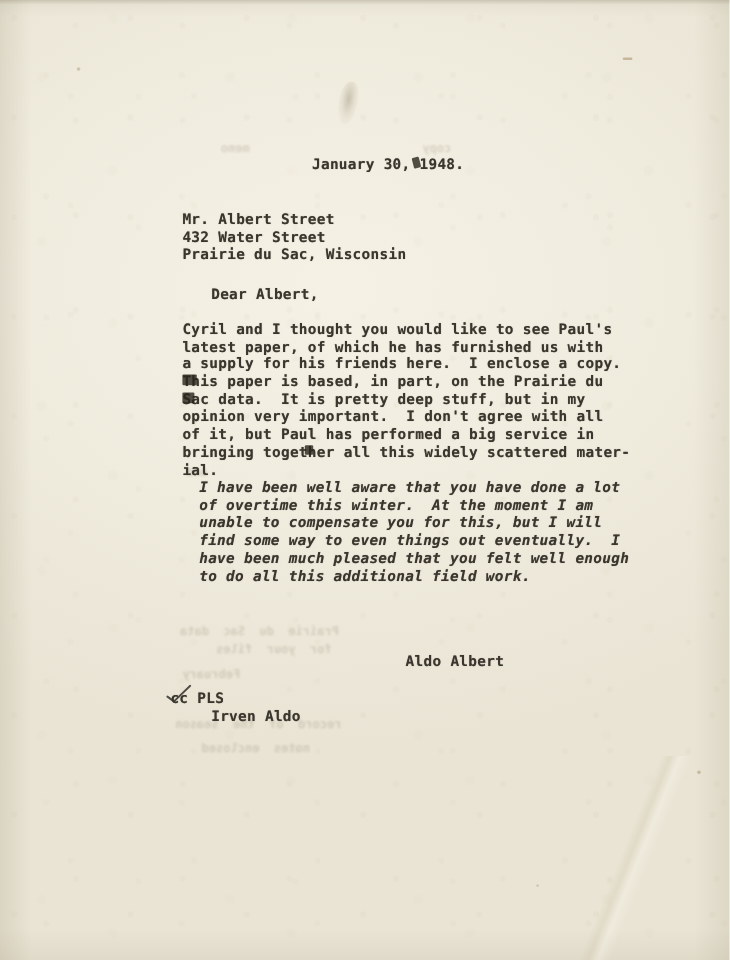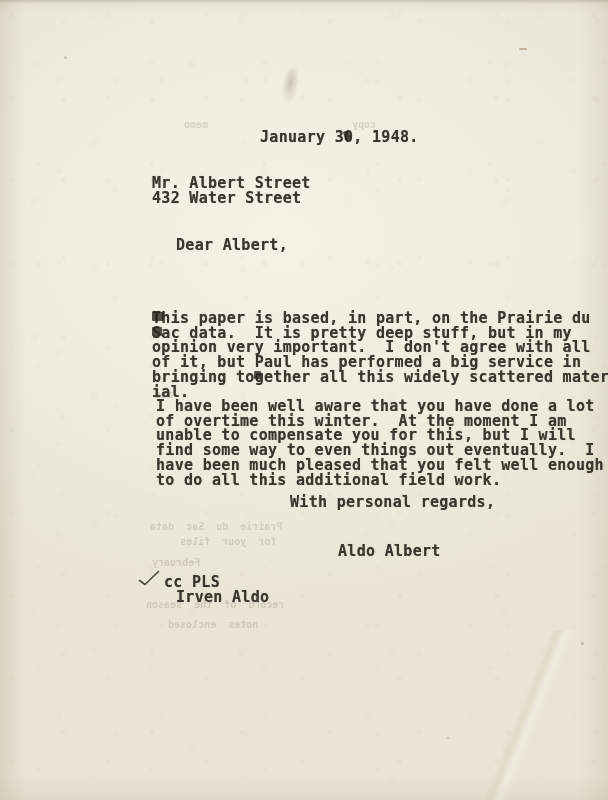--- a/index.html
+++ b/index.html
@@ -72,21 +72,21 @@
   }
 
   
   .fleck { position: absolute; pointer-events: none; border-radius: 50%; }
 
   
   .typed {
     position: absolute;
     white-space: pre;
     font-family: "DejaVu Sans Mono", "Liberation Mono", monospace;
-    font-size: 15px;
+    font-size: 12px;
     line-height: 14.7px;
     letter-spacing: 0.02em;
     font-weight: 700;
     color: #3a362e;
     text-shadow: 0 0 0.7px rgba(58,54,46,0.55);
   }
 
   
   .bleed {
     position: absolute;
@@ -140,44 +140,47 @@
   <div class="bleed" style="left:168px; top:618px;">notes  enclosed</div>
   <div class="bleed" style="left:184px; top:118px;">memo</div>
   <div class="bleed" style="left:352px; top:118px;">copy</div>
   <div class="bleed" style="left:155px; top:388px;">and</div>
 
   <div class="typed" style="left:260px; top:130px;">January 30, 1948.</div>
   <div class="strike" style="left:344px; top:131px; width:6px; height:9px; transform:rotate(-14deg);"></div>
 
   <div class="typed" style="left:152px; top:176px;">Mr. Albert Street</div>
   <div class="typed" style="left:152px; top:190.7px;">432 Water Street</div>
+  <div class="typed" style="left:152px; top:205.4px;">Prairie du Sac, Wisconsin</div>
 
   <div class="typed" style="left:152px; top:238px;padding-left:24px;">Dear Albert,</div>
 
+  <div class="typed" style="left:152px; top:267px;">Cyril and I thought you would like to see Paul's
+latest paper, of which he has furnished us with
+a supply for his friends here.  I enclose a copy.</div>
 
   <div class="typed" style="left:152px; top:311px;">This paper is based, in part, on the Prairie du
 Sac data.  It is pretty deep stuff, but in my
 opinion very important.  I don't agree with all
 of it, but Paul has performed a big service in
 bringing together all this widely scattered mater-
 ial.</div>
   <div class="strike" style="left:152px; top:312px; width:12px; height:9px;"></div>
   <div class="strike" style="left:152px; top:327px; width:10px; height:9px;"></div>
   <div class="strike" style="left:254px; top:371px; width:7px; height:8px;"></div>
 
-  <div class="typed" style="left:156px; top:399px;">I have been well aware that you have done a lot
+  <div class="typed" style="left:166px; top:399px;font-style:italic;">I have been well aware that you have done a lot
 of overtime this winter.  At the moment I am
 unable to compensate you for this, but I will
 find some way to even things out eventually.  I
 have been much pleased that you felt well enough
 to do all this additional field work.</div>
 
-  <div class="typed" style="left:290px; top:495px;">With personal regards,</div>
 
   <div class="typed" style="left:338px; top:544px;">Aldo Albert</div>
 
   <svg id="checkmark" viewBox="0 0 22 16">
     <path d="M1.5 10.5 L7 14.5 L20.5 1.5" stroke="#33302b" stroke-width="1.6" fill="none" stroke-linecap="round" stroke-linejoin="round" opacity="0.85"></path>
   </svg>
-  <div class="typed" style="left:164px; top:575px;">cc PLS</div>
+  <div class="typed" style="left:142px; top:575px;">cc PLS</div>
   <div class="typed" style="left:176px; top:589.7px;">Irven Aldo</div>
 
 </div>
 
 </body></html>

